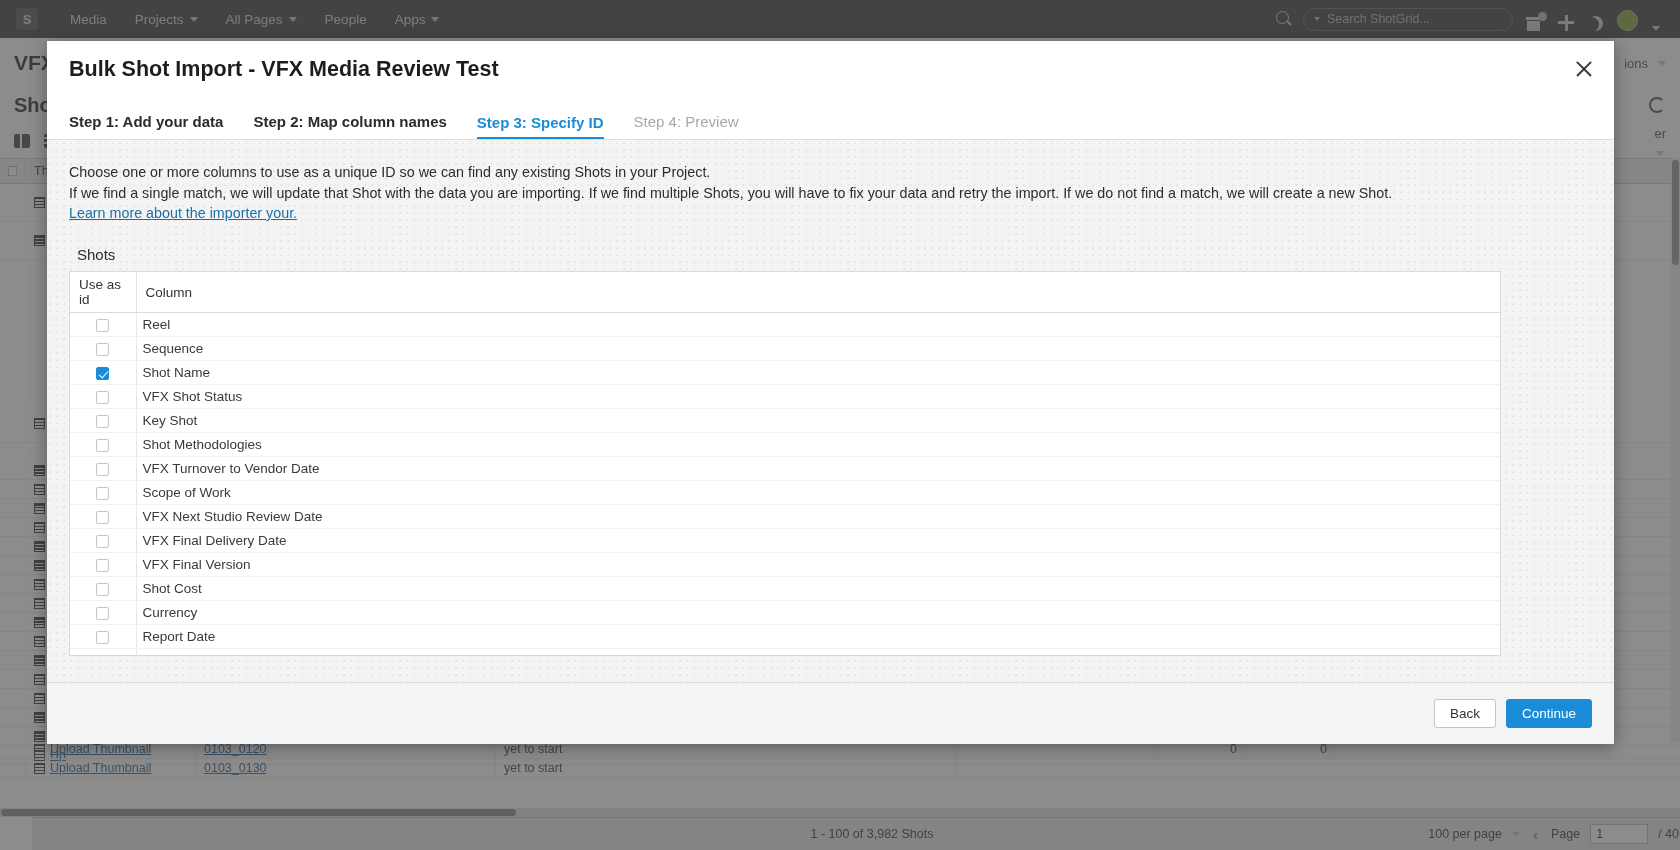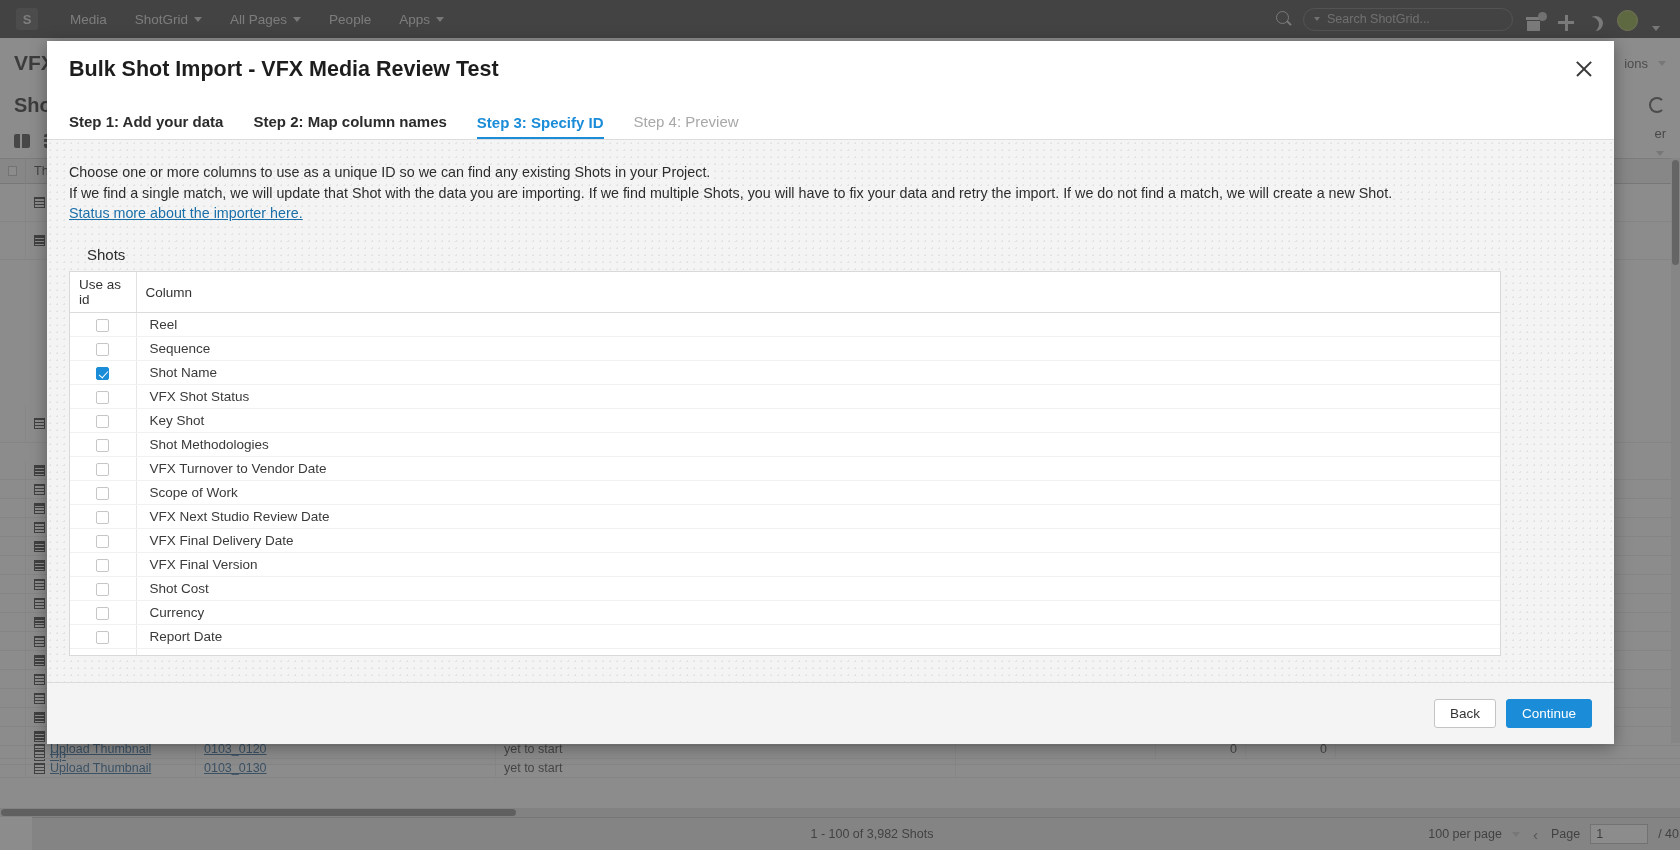--- a/index.html
+++ b/index.html
@@ -202,34 +202,34 @@
     flex: 1 1 auto; overflow: hidden;
     background: #f4f4f4;
     background-image: radial-gradient(#e3e3e3 1px, transparent 1px);
     background-size: 7px 7px;
     padding: 22px 22px 0 22px;
     position: relative;
   }
   .intro-p { font-size: 14.3px; color:#2d2d2d; line-height: 21px; }
   .intro-link { color:#1a6fa8; text-decoration: underline; font-size:14.3px; cursor:pointer; }
 
-  .ent-label { font-size: 15px; color:#2b2b2b; margin: 24px 0 8px 18px; }
+  .ent-label { font-size: 15px; color:#2b2b2b; margin: 24px 0 8px 8px; }
 
   .tbl-wrap {
     background:#fff; border:1px solid #d9d9d9;
     width: 1432px; max-height: 385px; overflow: hidden;
   }
   table.idtbl { border-collapse: collapse; width: 100%; font-size: 13.5px; }
   table.idtbl th {
     text-align:left; font-weight: normal; color:#333;
     padding: 5px 9px; border-bottom: 1px solid #dcdcdc; background:#fff;
     font-size: 13.5px;
   }
   table.idtbl th.c-use { width: 66px; border-right:1px solid #e2e2e2; }
-  table.idtbl td { padding: 2px 13px; color:#3a3a3a; border-bottom: 1px solid #f1f1f1; height: 24px; }
+  table.idtbl td { padding: 2px 6px; color:#3a3a3a; border-bottom: 1px solid #f1f1f1; height: 24px; }
   table.idtbl td.c-use { text-align:center; border-right:1px solid #e8e8e8; padding: 2px 0; }
   table.idtbl tr:last-child td { border-bottom: none; }
 
   .cb {
     width: 13px; height: 13px; border: 1px solid #c6c6c6; background:#fff;
     display:inline-block; vertical-align: middle; border-radius: 2px; cursor:pointer;
   }
   .cb.on {
     background: #1a8cd8; border-color:#1a8cd8; position:relative;
   }
@@ -256,21 +256,21 @@
 <body>
 
 <div id="app-root">
 
   <div class="topnav">
     <div class="sg-logo">S</div>
     <div class="nav-item">
       <span>Media</span>
     </div>
     <div class="nav-item">
-      <span>ShotGrid</span>
+      <span>Projects</span>
       <i class="caret-dn"></i>
     </div>
     <div class="nav-item">
       <span>All Pages</span>
       <i class="caret-dn"></i>
     </div>
     <div class="nav-item">
       <span>People</span>
     </div>
     <div class="nav-item">
@@ -541,21 +541,21 @@
   <div class="steps">
     <div class="step">Step 1: Add your data</div>
     <div class="step">Step 2: Map column names</div>
     <div class="step active">Step 3: Specify ID</div>
     <div class="step disabled">Step 4: Preview</div>
   </div>
 
   <div class="modal-body">
     <div class="intro-p">Choose one or more columns to use as a unique ID so we can find any existing Shots in your Project.</div>
     <div class="intro-p">If we find a single match, we will update that Shot with the data you are importing. If we find multiple Shots, you will have to fix your data and retry the import. If we do not find a match, we will create a new Shot.</div>
-    <a class="intro-link">Status more about the importer here.</a>
+    <a class="intro-link">Learn more about the importer your.</a>
 
     <div class="ent-label">Shots</div>
 
     <div class="tbl-wrap">
       <table class="idtbl">
         <thead>
           <tr>
             <th class="c-use">Use as id</th>
             <th>Column</th>
           </tr>

